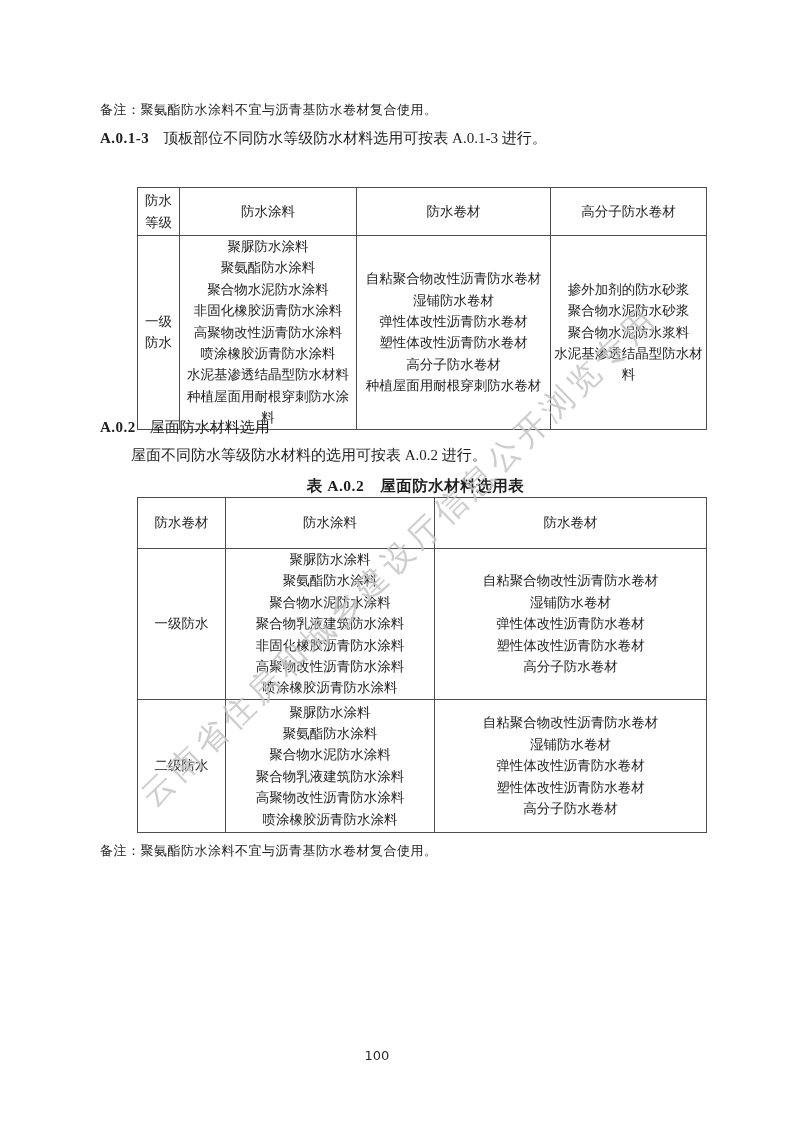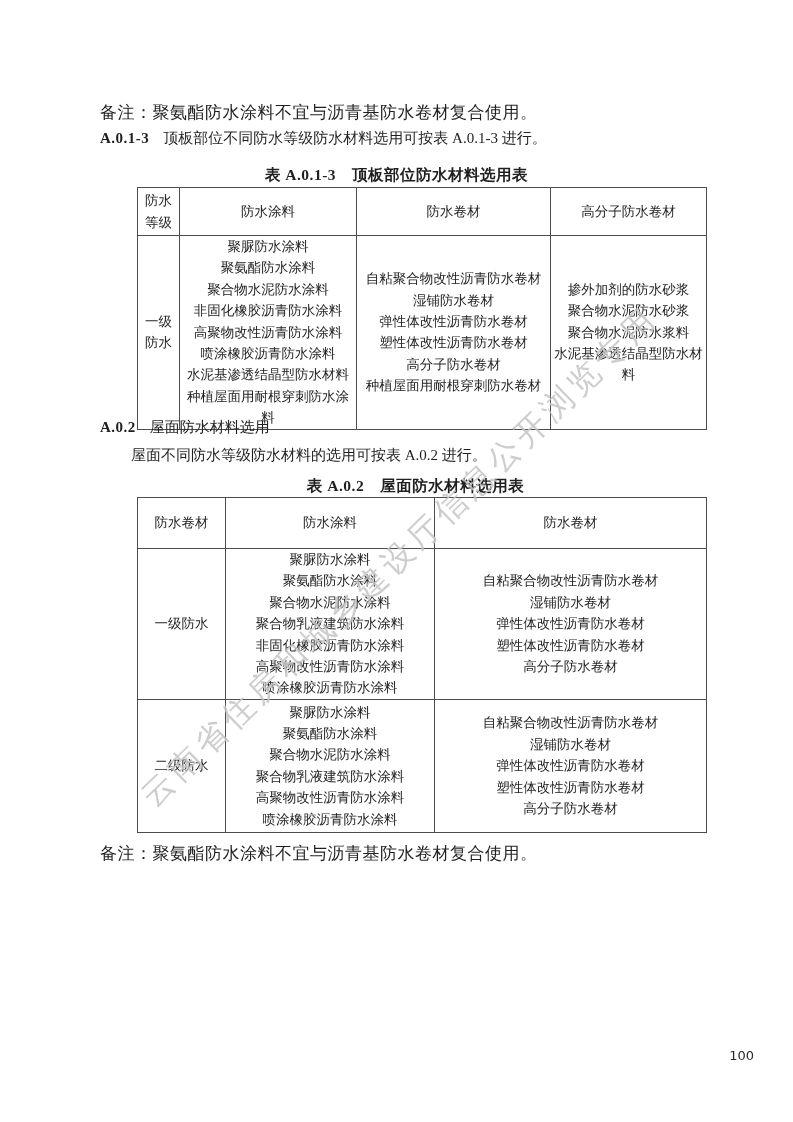--- a/index.html
+++ b/index.html
@@ -25,21 +25,21 @@
     letter-spacing: 5px;
     white-space: nowrap;
     color: rgba(196, 196, 198, 0.85);
     z-index: 5;
     pointer-events: none;
   }
 
   .note {
     position: absolute;
     left: 100px;
-    font-size: 17px;
+    font-size: 13px;
     letter-spacing: 0.5px;
   }
   .note-top { top: 101px; }
   .note-bottom { top: 842px; }
 
   .clause {
     position: absolute;
     left: 100px;
     font-size: 15px;
   }
@@ -93,40 +93,39 @@
 
   .tbl-2 th { height: 51px; }
   .tbl-2 tr.row-1 td { height: 149px; }
   .tbl-2 tr.row-2 td { height: 133px; }
 
   .page-number {
     position: absolute;
     left: 0;
     top: 1048px;
     width: 754px;
-    text-align: right;
+    text-align: center;
     font-size: 13px;
     color: #2a2a2a;
     font-family: "DejaVu Sans", sans-serif;
   }
 </style>
 </head>
 <body>
 
 <div class="page">
 
   <div class="watermark">云南省住房和城乡建设厅信息公开浏览专用</div>
 
   <p class="note note-top">备注：聚氨酯防水涂料不宜与沥青基防水卷材复合使用。</p>
 
   <p class="clause clause-1">
     <span class="clause-label">A.0.1-3</span><span>顶板部位不同防水等级防水材料选用可按表 A.0.1-3 进行。</span>
   </p>
 
-  <h3 class="table-title title-1">表 A.0.1-3　顶板部位防水材料选用表</h3>
 
   <table class="tbl tbl-1">
     <colgroup>
       <col style="width:42px">
       <col style="width:177px">
       <col style="width:194px">
       <col style="width:156px">
     </colgroup>
     <thead>
       <tr>

